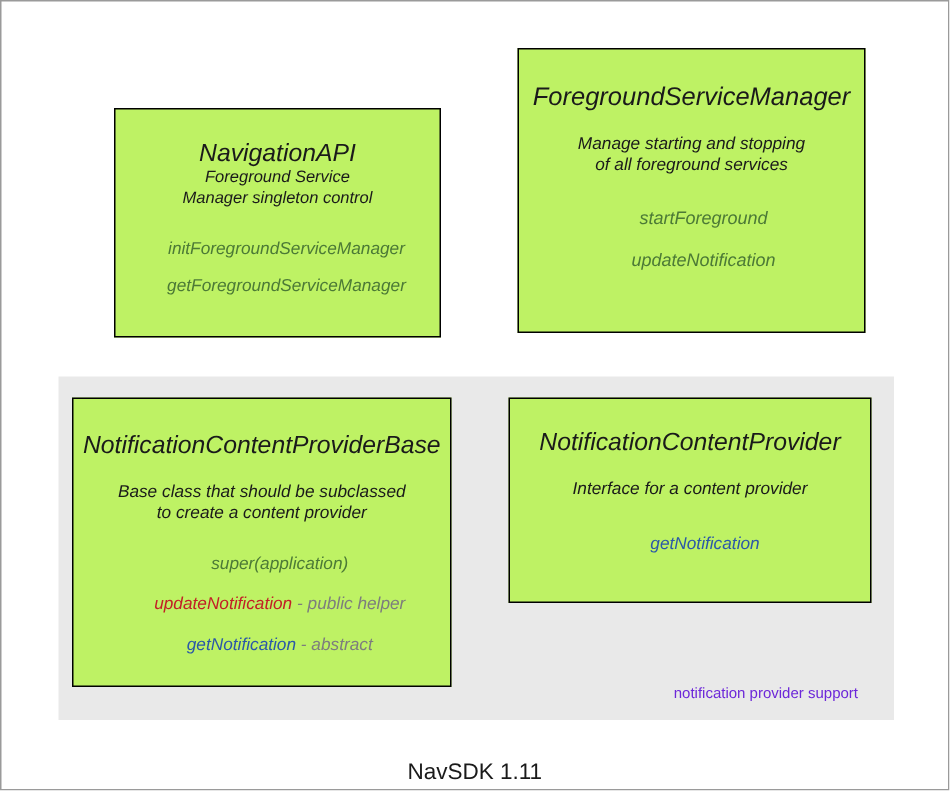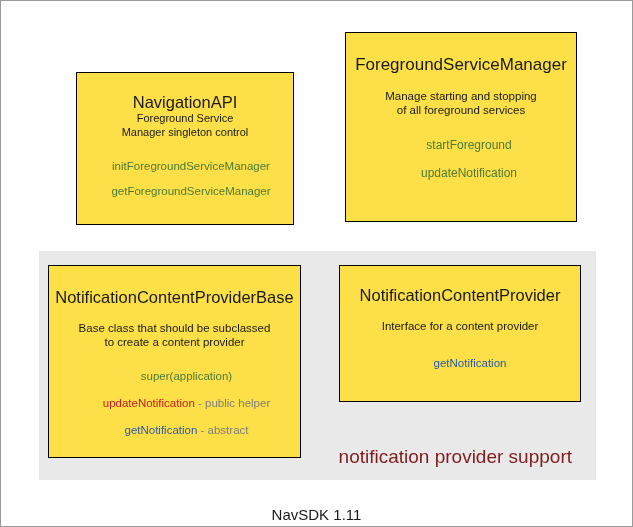--- a/index.html
+++ b/index.html
@@ -17,23 +17,24 @@
     background: #ffffff;
     box-sizing: border-box;
     border: 1px solid #9a9a9a;
     overflow: hidden;
   }
 
   
   .class-box {
     position: absolute;
     box-sizing: border-box;
-    background: #fde047;
+    background: #bef264;
     border: 1.5px solid #000000;
     text-align: center;
+    font-style: italic;
   }
   .class-title {
     color: #1a1a1a;
     font-weight: 400;
     text-align: center;
     white-space: nowrap;
   }
   .class-desc {
     color: #1a1a1a;
     text-align: center;
@@ -57,22 +58,22 @@
     top: 250px;
     width: 557px;
     height: 229px;
     background: #e9e9e9;
     box-sizing: border-box;
   }
   #panel-caption {
     position: absolute;
     right: 24px;
     bottom: 12px;
-    font-size: 19px;
-    color: #7f1d1d;
+    font-size: 10px;
+    color: #6d28d9;
     white-space: nowrap;
   }
 
   
   #box-navigation-api {
     left: 75px;  top: 71px;  width: 218px;  height: 153px;
   }
   #box-navigation-api .class-title { font-size: 16.5px; margin-top: 20px; }
   #box-navigation-api .class-desc  { font-size: 11px; margin-top: 0; }
   #box-navigation-api .member-list { margin-top: 20px; padding-left: 12px; }

